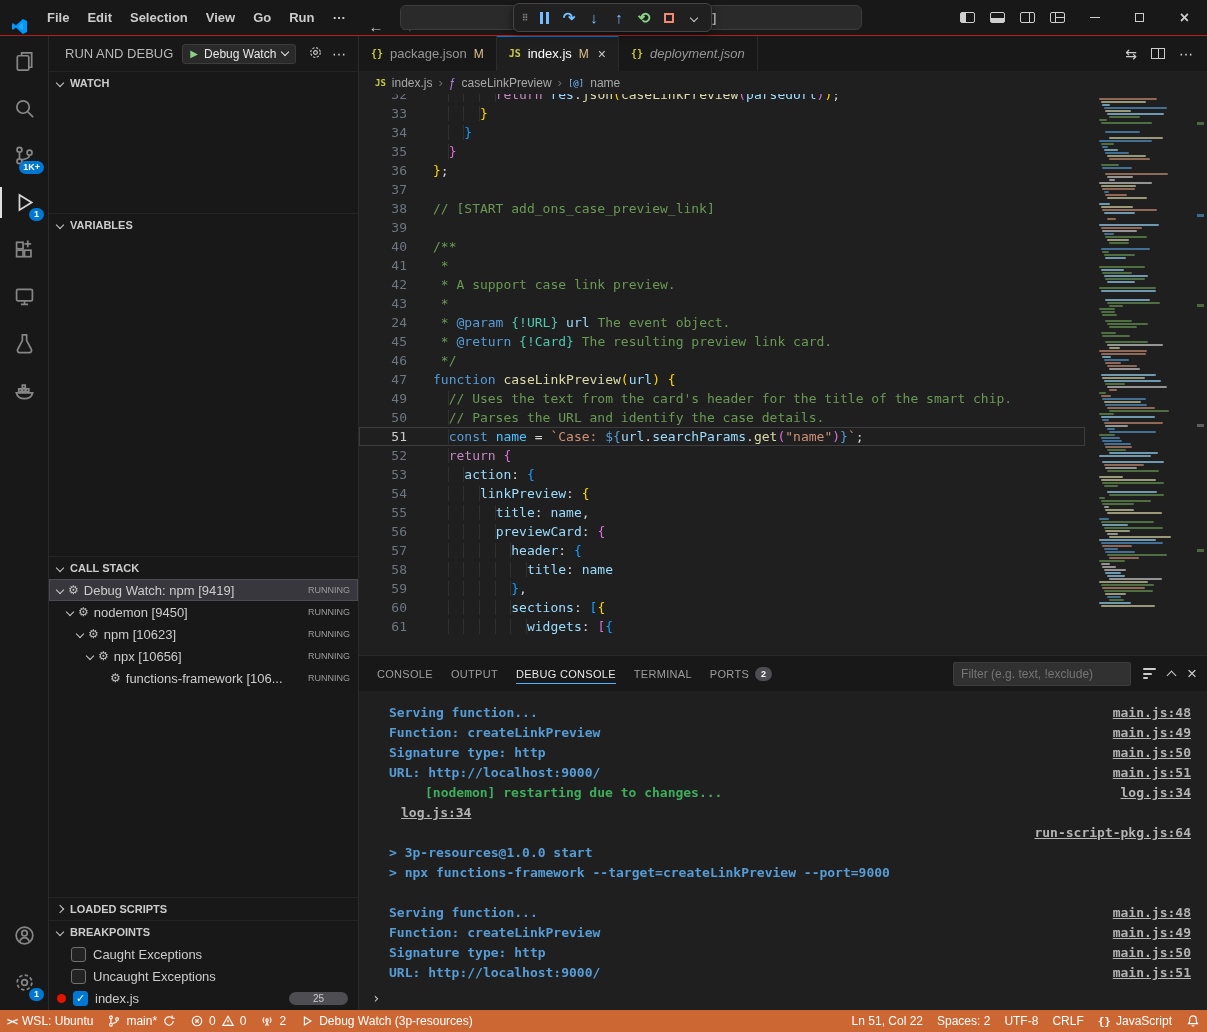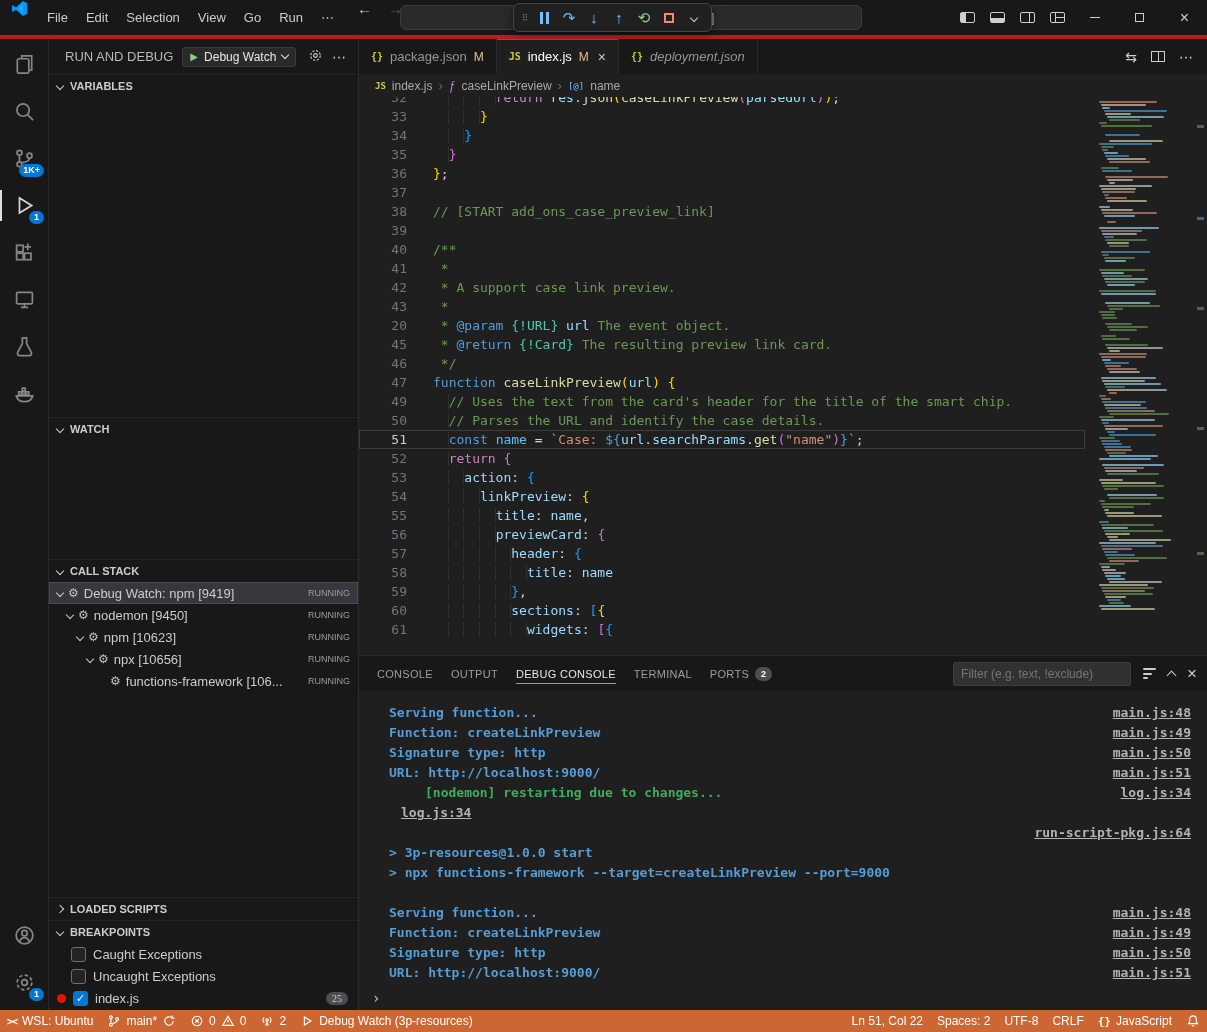--- a/index.html
+++ b/index.html
@@ -1,21 +1,21 @@
 <!DOCTYPE html>
 <html><head>
 <meta charset="utf-8">
 <style>
   *{margin:0;padding:0;box-sizing:border-box;}
   html,body{width:1207px;height:1032px;overflow:hidden;}
   body{background:#1f1f1f;font-family:"Liberation Sans",sans-serif;color:#ccc;font-size:13px;}
   .window{display:flex;flex-direction:column;width:100%;height:100%;}
 
   
-  .titlebar{flex:0 0 35px;background:#181818;border-bottom:4px solid #b91c1c;display:flex;align-items:flex-start;position:relative;}
+  .titlebar{flex:0 0 35px;background:#181818;border-bottom:1px solid #b91c1c;display:flex;align-items:flex-end;position:relative;font-weight:bold;}
   .vslogo{width:38px;display:flex;justify-content:center;align-items:center;}
   .menus{display:flex;height:35px;align-items:center;}
   .menu-item{padding:0 9px;color:#cccccc;font-size:13px;height:35px;line-height:35px;cursor:default;}
   .nav-arrows{display:flex;gap:16px;margin-left:14px;font-size:15px;color:#cccccc;}
   .arrow-fwd{color:#5a5a5a;}
   .command-center{position:absolute;left:400px;top:5px;width:462px;height:25px;background:#2a2a2a;border:1px solid #3c3c3c;border-radius:6px;display:flex;align-items:center;}
   .cc-text{position:absolute;left:300px;color:#bbbbbb;font-size:12px;white-space:nowrap;}
   .debug-toolbar{position:absolute;left:112px;top:-3px;height:29px;background:#202021;border:1px solid #454545;border-radius:6px;box-shadow:0 2px 8px rgba(0,0,0,.5);display:flex;align-items:center;padding:0 5px;gap:1px;z-index:5;}
   .dt-grip{color:#7a7a7a;font-size:9px;line-height:8px;width:12px;text-align:center;}
   .dt-btn{width:24px;height:24px;display:flex;align-items:center;justify-content:center;font-size:15px;}
@@ -75,21 +75,21 @@
   .cs-chev-sp{width:8px;margin-right:5px;}
   .cs-gear{font-size:12px;margin-right:5px;color:#c0c0c0;}
   .cs-label{overflow:hidden;text-overflow:ellipsis;}
   .cs-status{margin-left:auto;font-size:9px;color:#9d9d9d;padding-left:8px;}
   .bp-row{height:22px;display:flex;align-items:center;gap:7px;padding:0 10px 0 22px;}
   .bp-row.with-dot{padding-left:8px;}
   .bp-dot{width:9px;height:9px;border-radius:50%;background:#e51400;flex:0 0 auto;}
   .bp-check{width:15px;height:15px;border:1px solid #707070;border-radius:3px;background:#232323;display:flex;align-items:center;justify-content:center;font-size:11px;color:transparent;flex:0 0 auto;}
   .bp-check.checked{background:#0078d4;border-color:#0078d4;color:#fff;}
   .bp-label{font-size:13px;color:#cccccc;flex:1;overflow:hidden;white-space:nowrap;}
-  .bp-badge{background:#4d4d52;color:#cccccc;font-size:10px;border-radius:9px;padding:1px 6px;font-family:Liberation Serif, serif;}
+  .bp-badge{background:#4d4d52;color:#cccccc;font-size:10px;border-radius:9px;padding:1px 24px;}
 
   
   .editor-col{flex:1;display:flex;flex-direction:column;min-width:0;min-height:0;}
   .tabsbar{flex:0 0 35px;background:#181818;display:flex;align-items:stretch;}
   .tab{display:flex;align-items:center;gap:7px;padding:0 12px;border-right:1px solid #2b2b2b;color:#969696;font-size:13px;position:relative;background:#181818;white-space:nowrap;}
   .tab.active{background:#1f1f1f;color:#ffffff;}
   .tab.active::before{content:'';position:absolute;top:0;left:0;right:0;height:1px;background:#0078d4;}
   .tab.italic .tab-label{font-style:italic;}
   .tab-icon{font-size:10px;font-weight:700;color:#cbcb41;font-family:"DejaVu Sans Mono",monospace;}
   .tab-m{color:#e2c08d;font-size:12px;}
@@ -304,32 +304,32 @@
         </span>
         <span class="sb-gear">
           <svg viewBox="0 0 16 16">
               <circle cx="8" cy="8" r="2"></circle>
               <circle cx="8" cy="8" r="5.1" stroke-dasharray="2.4 1.6"></circle>
             </svg>
         </span>
         <span class="sb-more">⋯</span>
       </div>
 
+      <div class="sec" id="sec-watch">
+        <div class="sec-head">
+          <span class="chev"></span>
+          <span>WATCH</span>
+        </div>
+        <div class="sec-body"></div>
+      </div>
+
       <div class="sec" id="sec-variables">
         <div class="sec-head">
           <span class="chev"></span>
           <span>VARIABLES</span>
-        </div>
-        <div class="sec-body"></div>
-      </div>
-
-      <div class="sec" id="sec-watch">
-        <div class="sec-head">
-          <span class="chev"></span>
-          <span>WATCH</span>
         </div>
         <div class="sec-body"></div>
       </div>
 
       <div class="sec" id="sec-callstack">
         <div class="sec-head">
           <span class="chev"></span>
           <span>CALL STACK</span>
         </div>
         <div id="callstack">
@@ -443,21 +443,21 @@
             <div class="cline"><span class="ln">34</span><span class="ltx"><span class="tk-ind">    </span><span class="tk-bg3">}</span></span></div>
             <div class="cline"><span class="ln">35</span><span class="ltx"><span class="tk-ind">  </span><span class="tk-bg2">}</span></span></div>
             <div class="cline"><span class="ln">36</span><span class="ltx"><span class="tk-bg1">}</span><span class="tk-p">;</span></span></div>
             <div class="cline"><span class="ln">37</span><span class="ltx"></span></div>
             <div class="cline"><span class="ln">38</span><span class="ltx"><span class="tk-cmt">// [START add_ons_case_preview_link]</span></span></div>
             <div class="cline"><span class="ln">39</span><span class="ltx"></span></div>
             <div class="cline"><span class="ln">40</span><span class="ltx"><span class="tk-cmt">/**</span></span></div>
             <div class="cline"><span class="ln">41</span><span class="ltx"><span class="tk-cmt"> *</span></span></div>
             <div class="cline"><span class="ln">42</span><span class="ltx"><span class="tk-cmt"> * A support case link preview.</span></span></div>
             <div class="cline"><span class="ln">43</span><span class="ltx"><span class="tk-cmt"> *</span></span></div>
-            <div class="cline"><span class="ln">20</span><span class="ltx"><span class="tk-cmt"> * </span><span class="tk-tag">@param</span><span class="tk-cmt"> </span><span class="tk-typ">{!URL}</span><span class="tk-cmt"> </span><span class="tk-var">url</span><span class="tk-cmt"> The event object.</span></span></div>
+            <div class="cline"><span class="ln">24</span><span class="ltx"><span class="tk-cmt"> * </span><span class="tk-tag">@param</span><span class="tk-cmt"> </span><span class="tk-typ">{!URL}</span><span class="tk-cmt"> </span><span class="tk-var">url</span><span class="tk-cmt"> The event object.</span></span></div>
             <div class="cline"><span class="ln">45</span><span class="ltx"><span class="tk-cmt"> * </span><span class="tk-tag">@return</span><span class="tk-cmt"> </span><span class="tk-typ">{!Card}</span><span class="tk-cmt"> The resulting preview link card.</span></span></div>
             <div class="cline"><span class="ln">46</span><span class="ltx"><span class="tk-cmt"> */</span></span></div>
             <div class="cline"><span class="ln">47</span><span class="ltx"><span class="tk-kw">function</span><span class="tk-p"> </span><span class="tk-fn">caseLinkPreview</span><span class="tk-bg1">(</span><span class="tk-var">url</span><span class="tk-bg1">)</span><span class="tk-p"> </span><span class="tk-bg1">{</span></span></div>
             <div class="cline"><span class="ln">49</span><span class="ltx"><span class="tk-ind">  </span><span class="tk-cmt">// Uses the text from the card's header for the title of the smart chip.</span></span></div>
             <div class="cline"><span class="ln">50</span><span class="ltx"><span class="tk-ind">  </span><span class="tk-cmt">// Parses the URL and identify the case details.</span></span></div>
             <div class="cline cur"><span class="ln">51</span><span class="ltx"><span class="tk-ind">  </span><span class="tk-kw">const</span><span class="tk-p"> </span><span class="tk-cvar">name</span><span class="tk-p"> </span><span class="tk-p">=</span><span class="tk-p"> </span><span class="tk-str">`Case: </span><span class="tk-tmpl">${</span><span class="tk-var">url</span><span class="tk-p">.</span><span class="tk-var">searchParams</span><span class="tk-p">.</span><span class="tk-fn">get</span><span class="tk-bg2">(</span><span class="tk-str">"name"</span><span class="tk-bg2">)</span><span class="tk-tmpl">}</span><span class="tk-str">`</span><span class="tk-p">;</span></span></div>
             <div class="cline"><span class="ln">52</span><span class="ltx"><span class="tk-ind">  </span><span class="tk-ctrl">return</span><span class="tk-p"> </span><span class="tk-bg2">{</span></span></div>
             <div class="cline"><span class="ln">53</span><span class="ltx"><span class="tk-ind">    </span><span class="tk-var">action</span><span class="tk-p">:</span><span class="tk-p"> </span><span class="tk-bg3">{</span></span></div>
             <div class="cline"><span class="ln">54</span><span class="ltx"><span class="tk-ind">      </span><span class="tk-var">linkPreview</span><span class="tk-p">:</span><span class="tk-p"> </span><span class="tk-bg1">{</span></span></div>
             <div class="cline"><span class="ln">55</span><span class="ltx"><span class="tk-ind">        </span><span class="tk-var">title</span><span class="tk-p">:</span><span class="tk-p"> </span><span class="tk-var">name</span><span class="tk-p">,</span></span></div>

